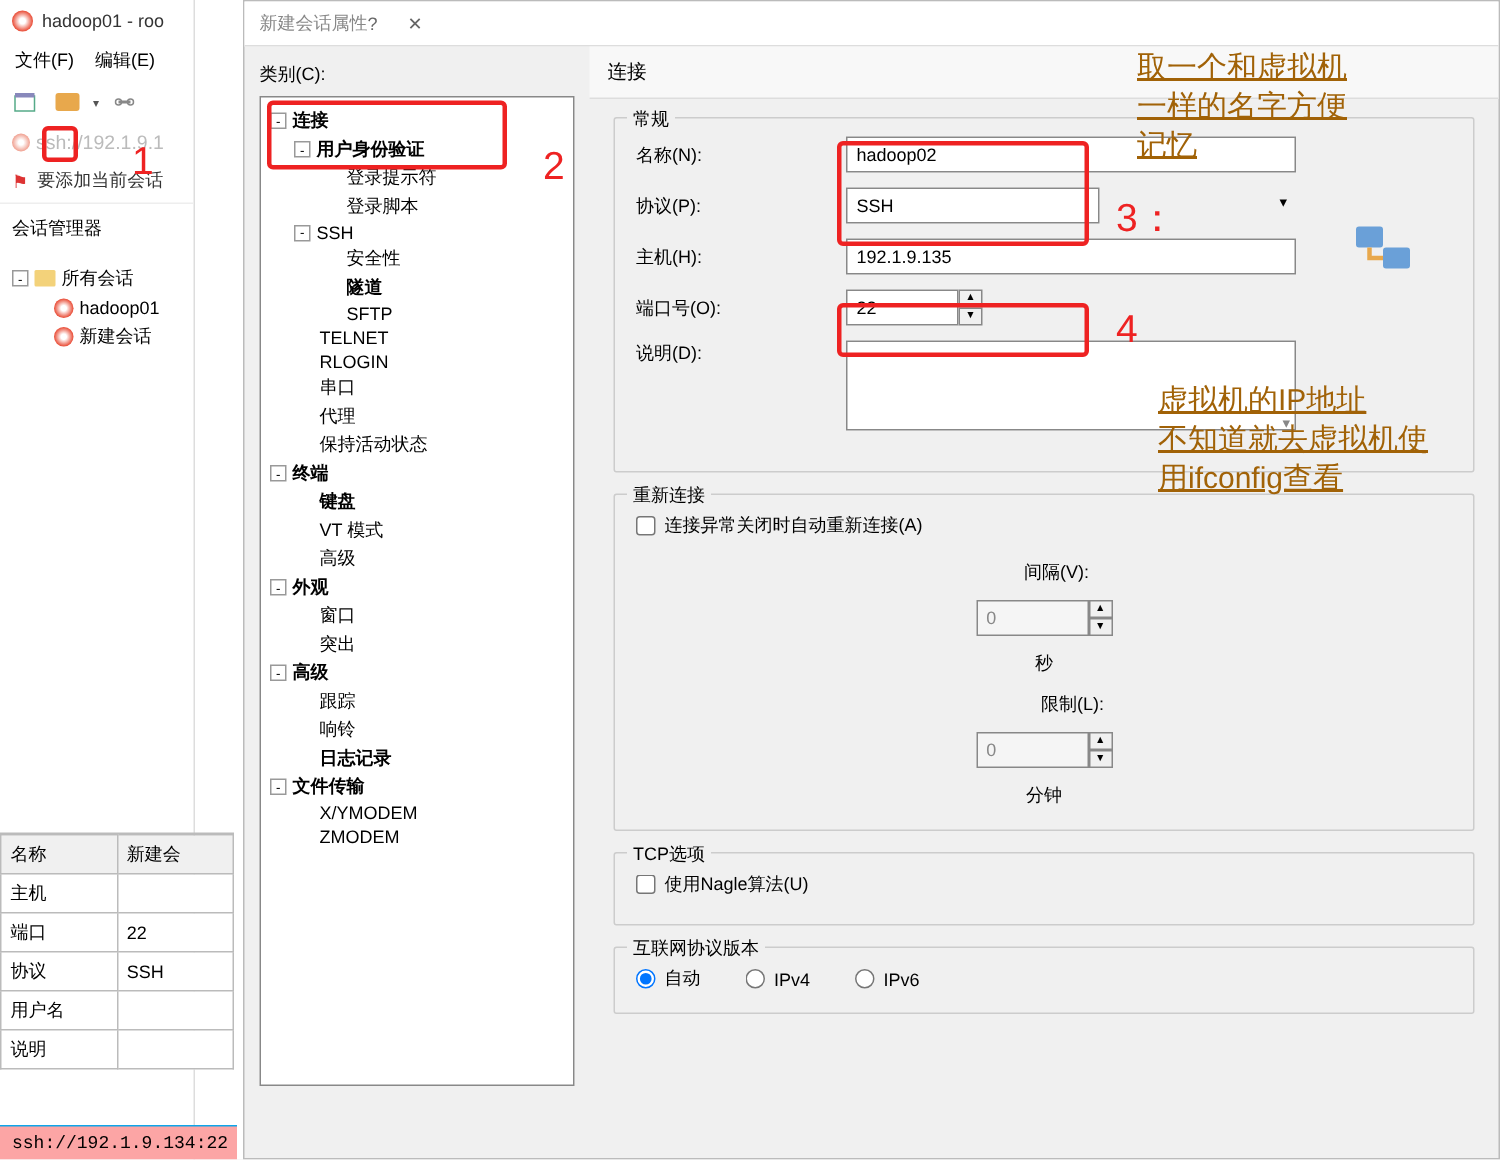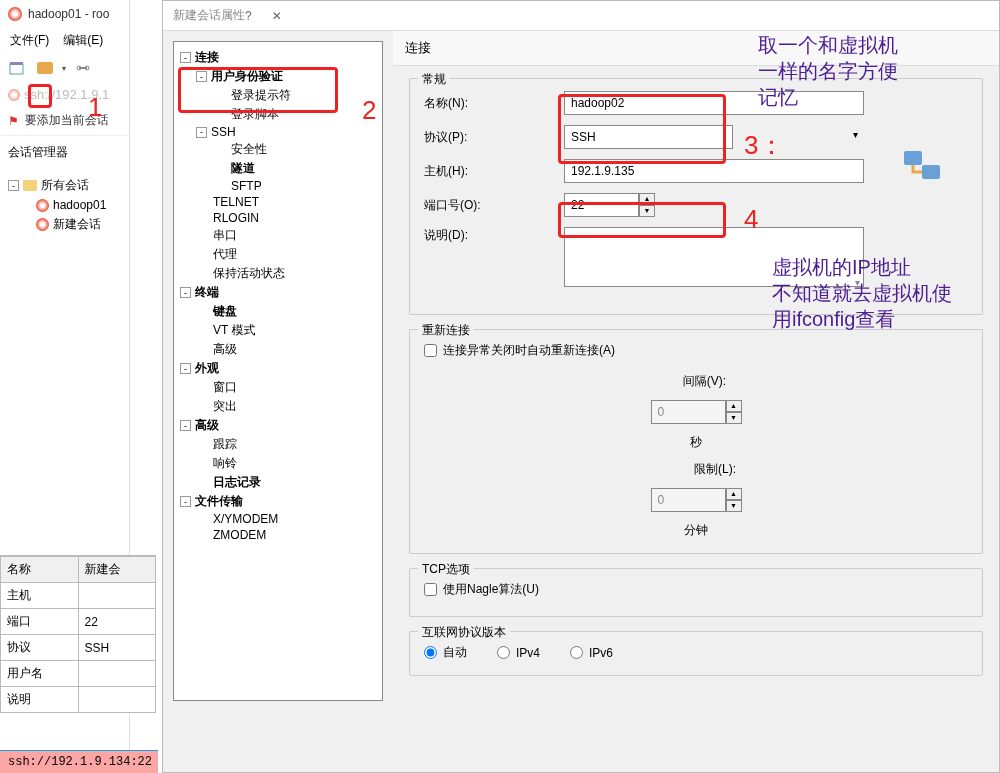--- a/index.html
+++ b/index.html
@@ -75,21 +75,21 @@
     .inline-row { display: flex; align-items: center; gap: 10px; flex-direction: column; }
     .inline-row .lbl { font-size: 12px; }
     .radio-row { display: flex; align-items: center; gap: 30px; }
     .radio-row label { display: flex; align-items: center; gap: 6px; font-size: 12px; }
     .radio-row input { width: 13px; height: 13px; }
     .conn-icon { position: absolute; right: 40px; top: 70px; }
     
     
     .red-box { position: absolute; border: 3px solid #e22; border-radius: 4px; pointer-events: none; }
     .anno-text { position: absolute; color: #e22; font-size: 26px; pointer-events: none; }
-    .anno-green { position: absolute; color: #4c1d95; font-size: 20px; line-height: 1.3; pointer-events: none; }
+    .anno-green { position: absolute; color: #a16207; font-size: 20px; line-height: 1.3; pointer-events: none; text-decoration: underline; }
     .textarea-wrap { position: relative; }
     .textarea-wrap::after { content: "▾"; position: absolute; right: 4px; bottom: 2px; font-size: 10px; color: #888; }
   </style>
 </head>
 <body>
 
 <div class="main-window">
   <div class="main-titlebar">
     <span class="swirl-icon"></span>
     <span class="main-title">hadoop01 - roo</span>
@@ -179,20 +179,21 @@
 <div class="dialog">
   <div class="dlg-titlebar">
     <span class="dlg-title">新建会话属性</span>
     <div class="dlg-ctrls">
       <span>?</span>
       <span>✕</span>
     </div>
   </div>
   <div class="dlg-body">
     <div class="dlg-left">
+      <div class="dlg-left-label">类别(C):</div>
       <div class="cat-tree">
         <div class="cat-row cat-l1">
             <span class="cat-toggle">-</span>
             <span class="cat-bold">连接</span>
           </div>
         <div class="cat-row cat-l2">
             <span class="cat-toggle">-</span>
             <span class="cat-bold">用户身份验证</span>
           </div>
         <div class="cat-row cat-l3">

